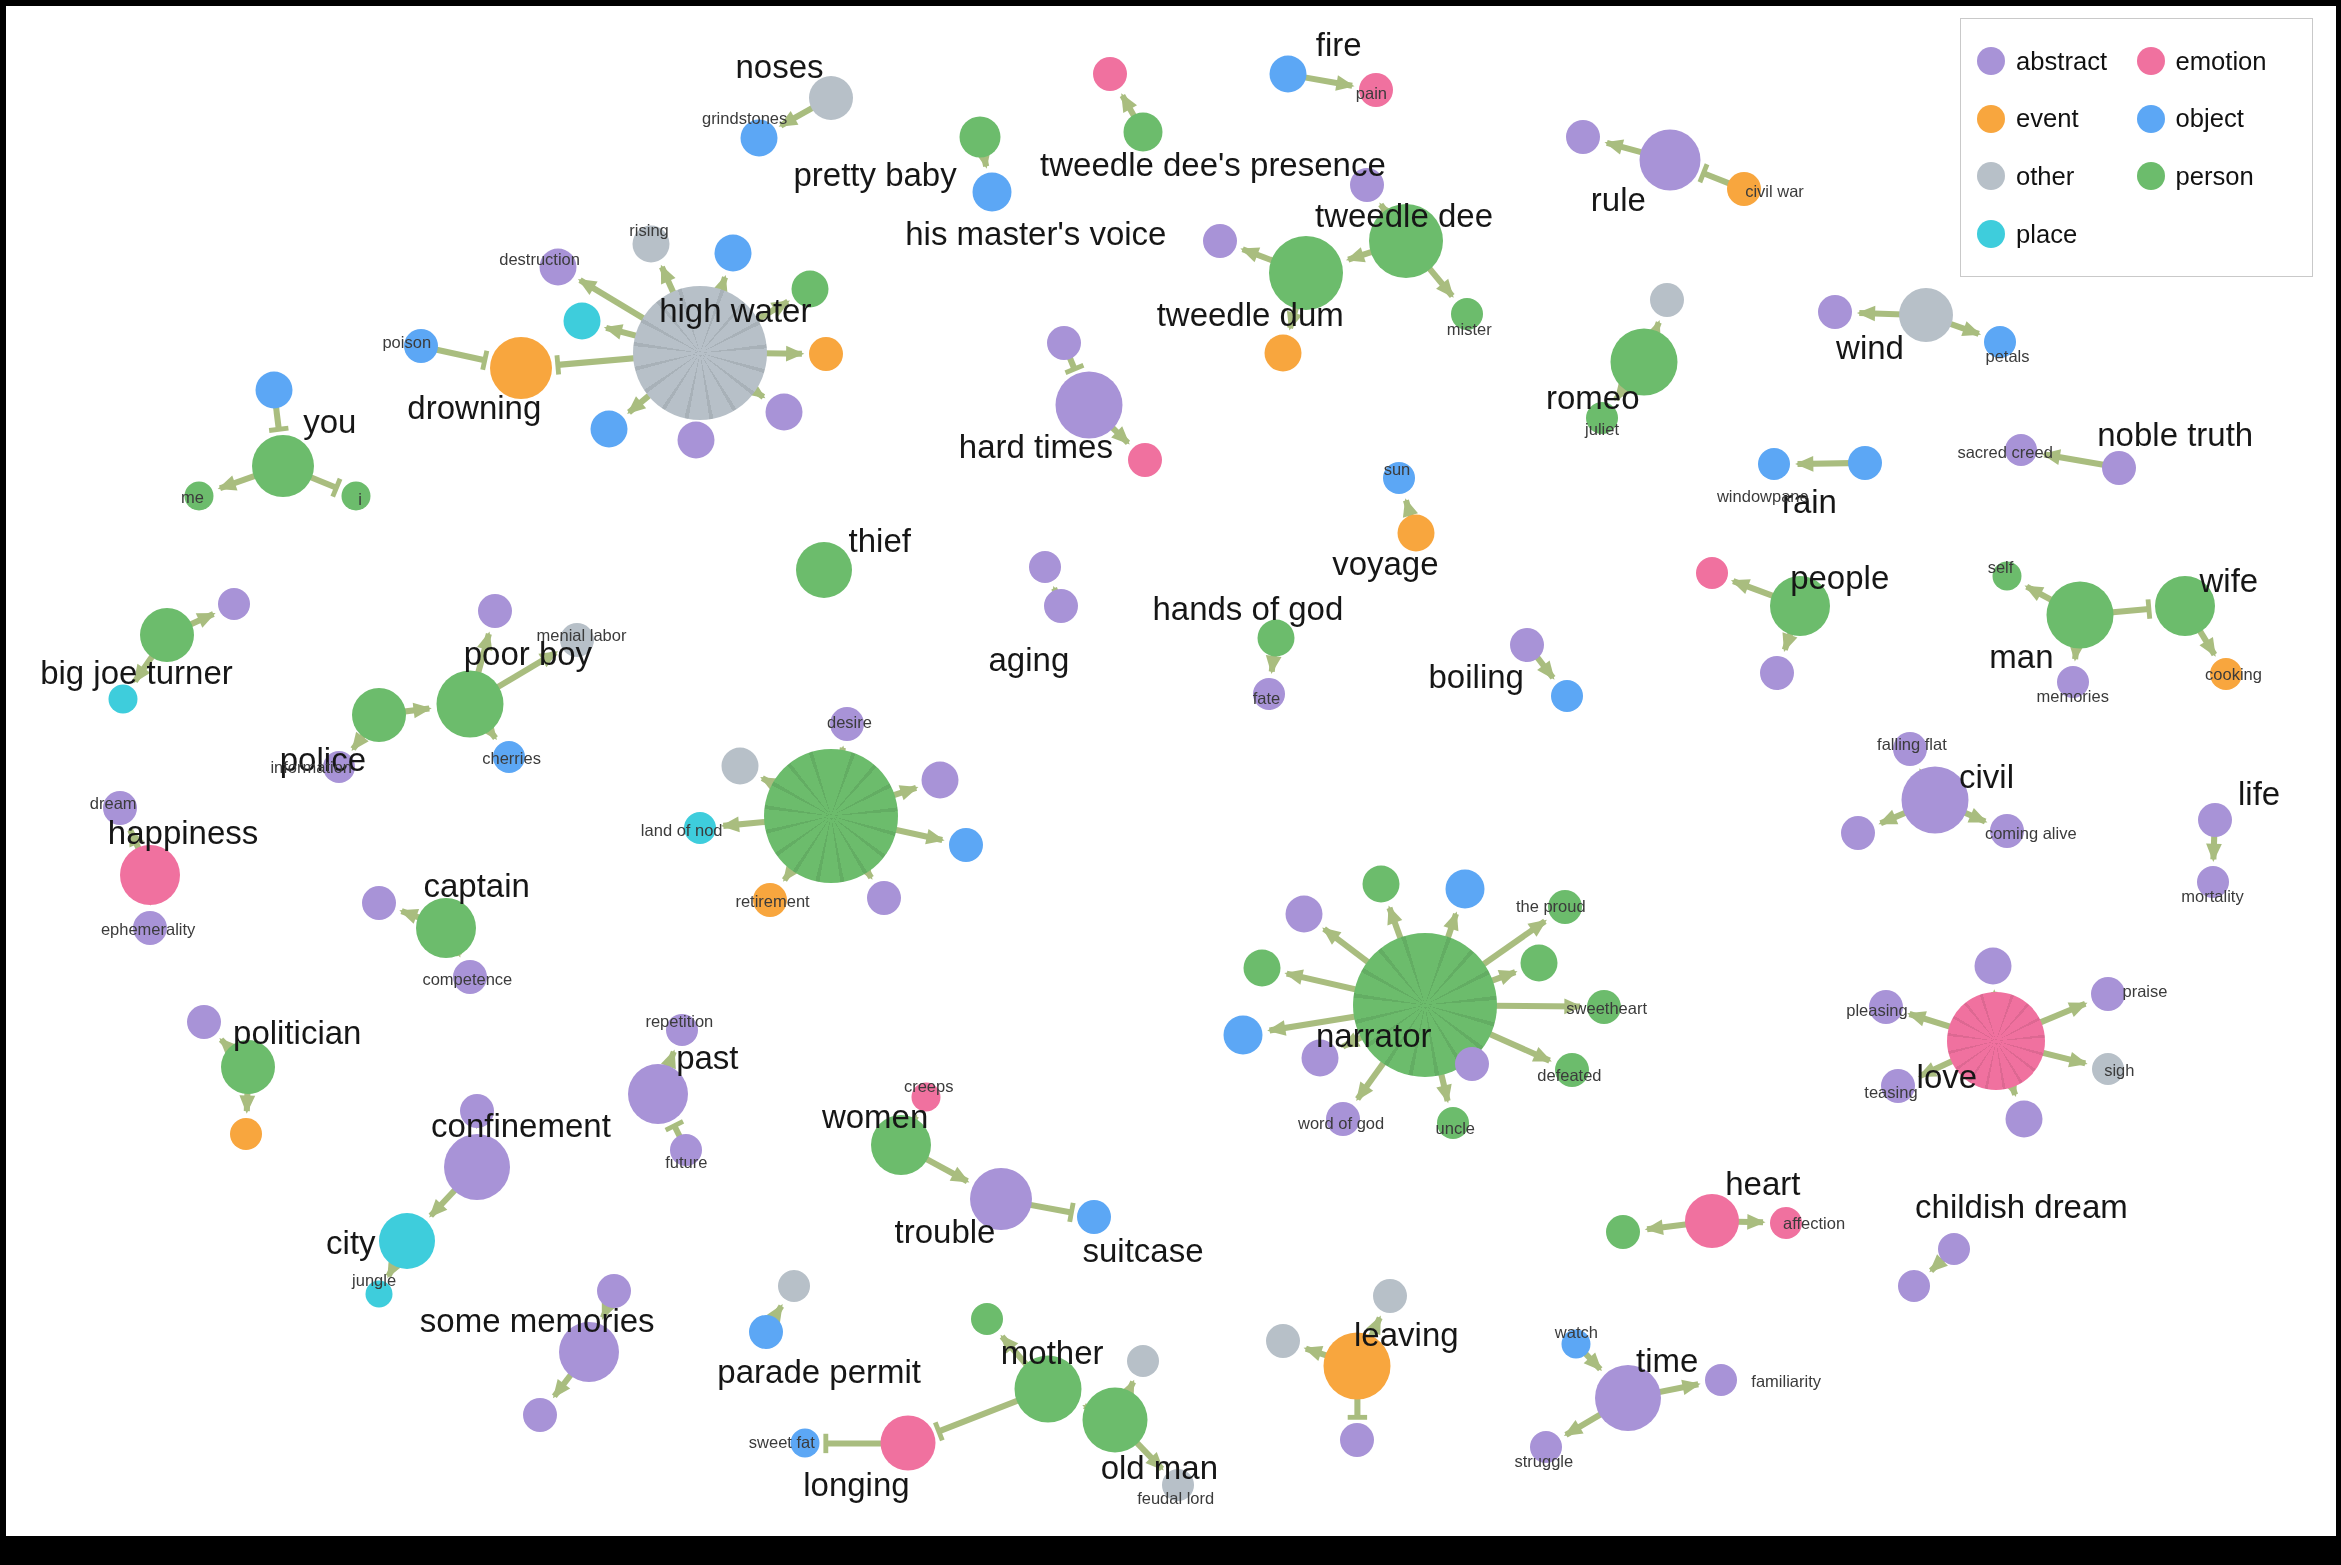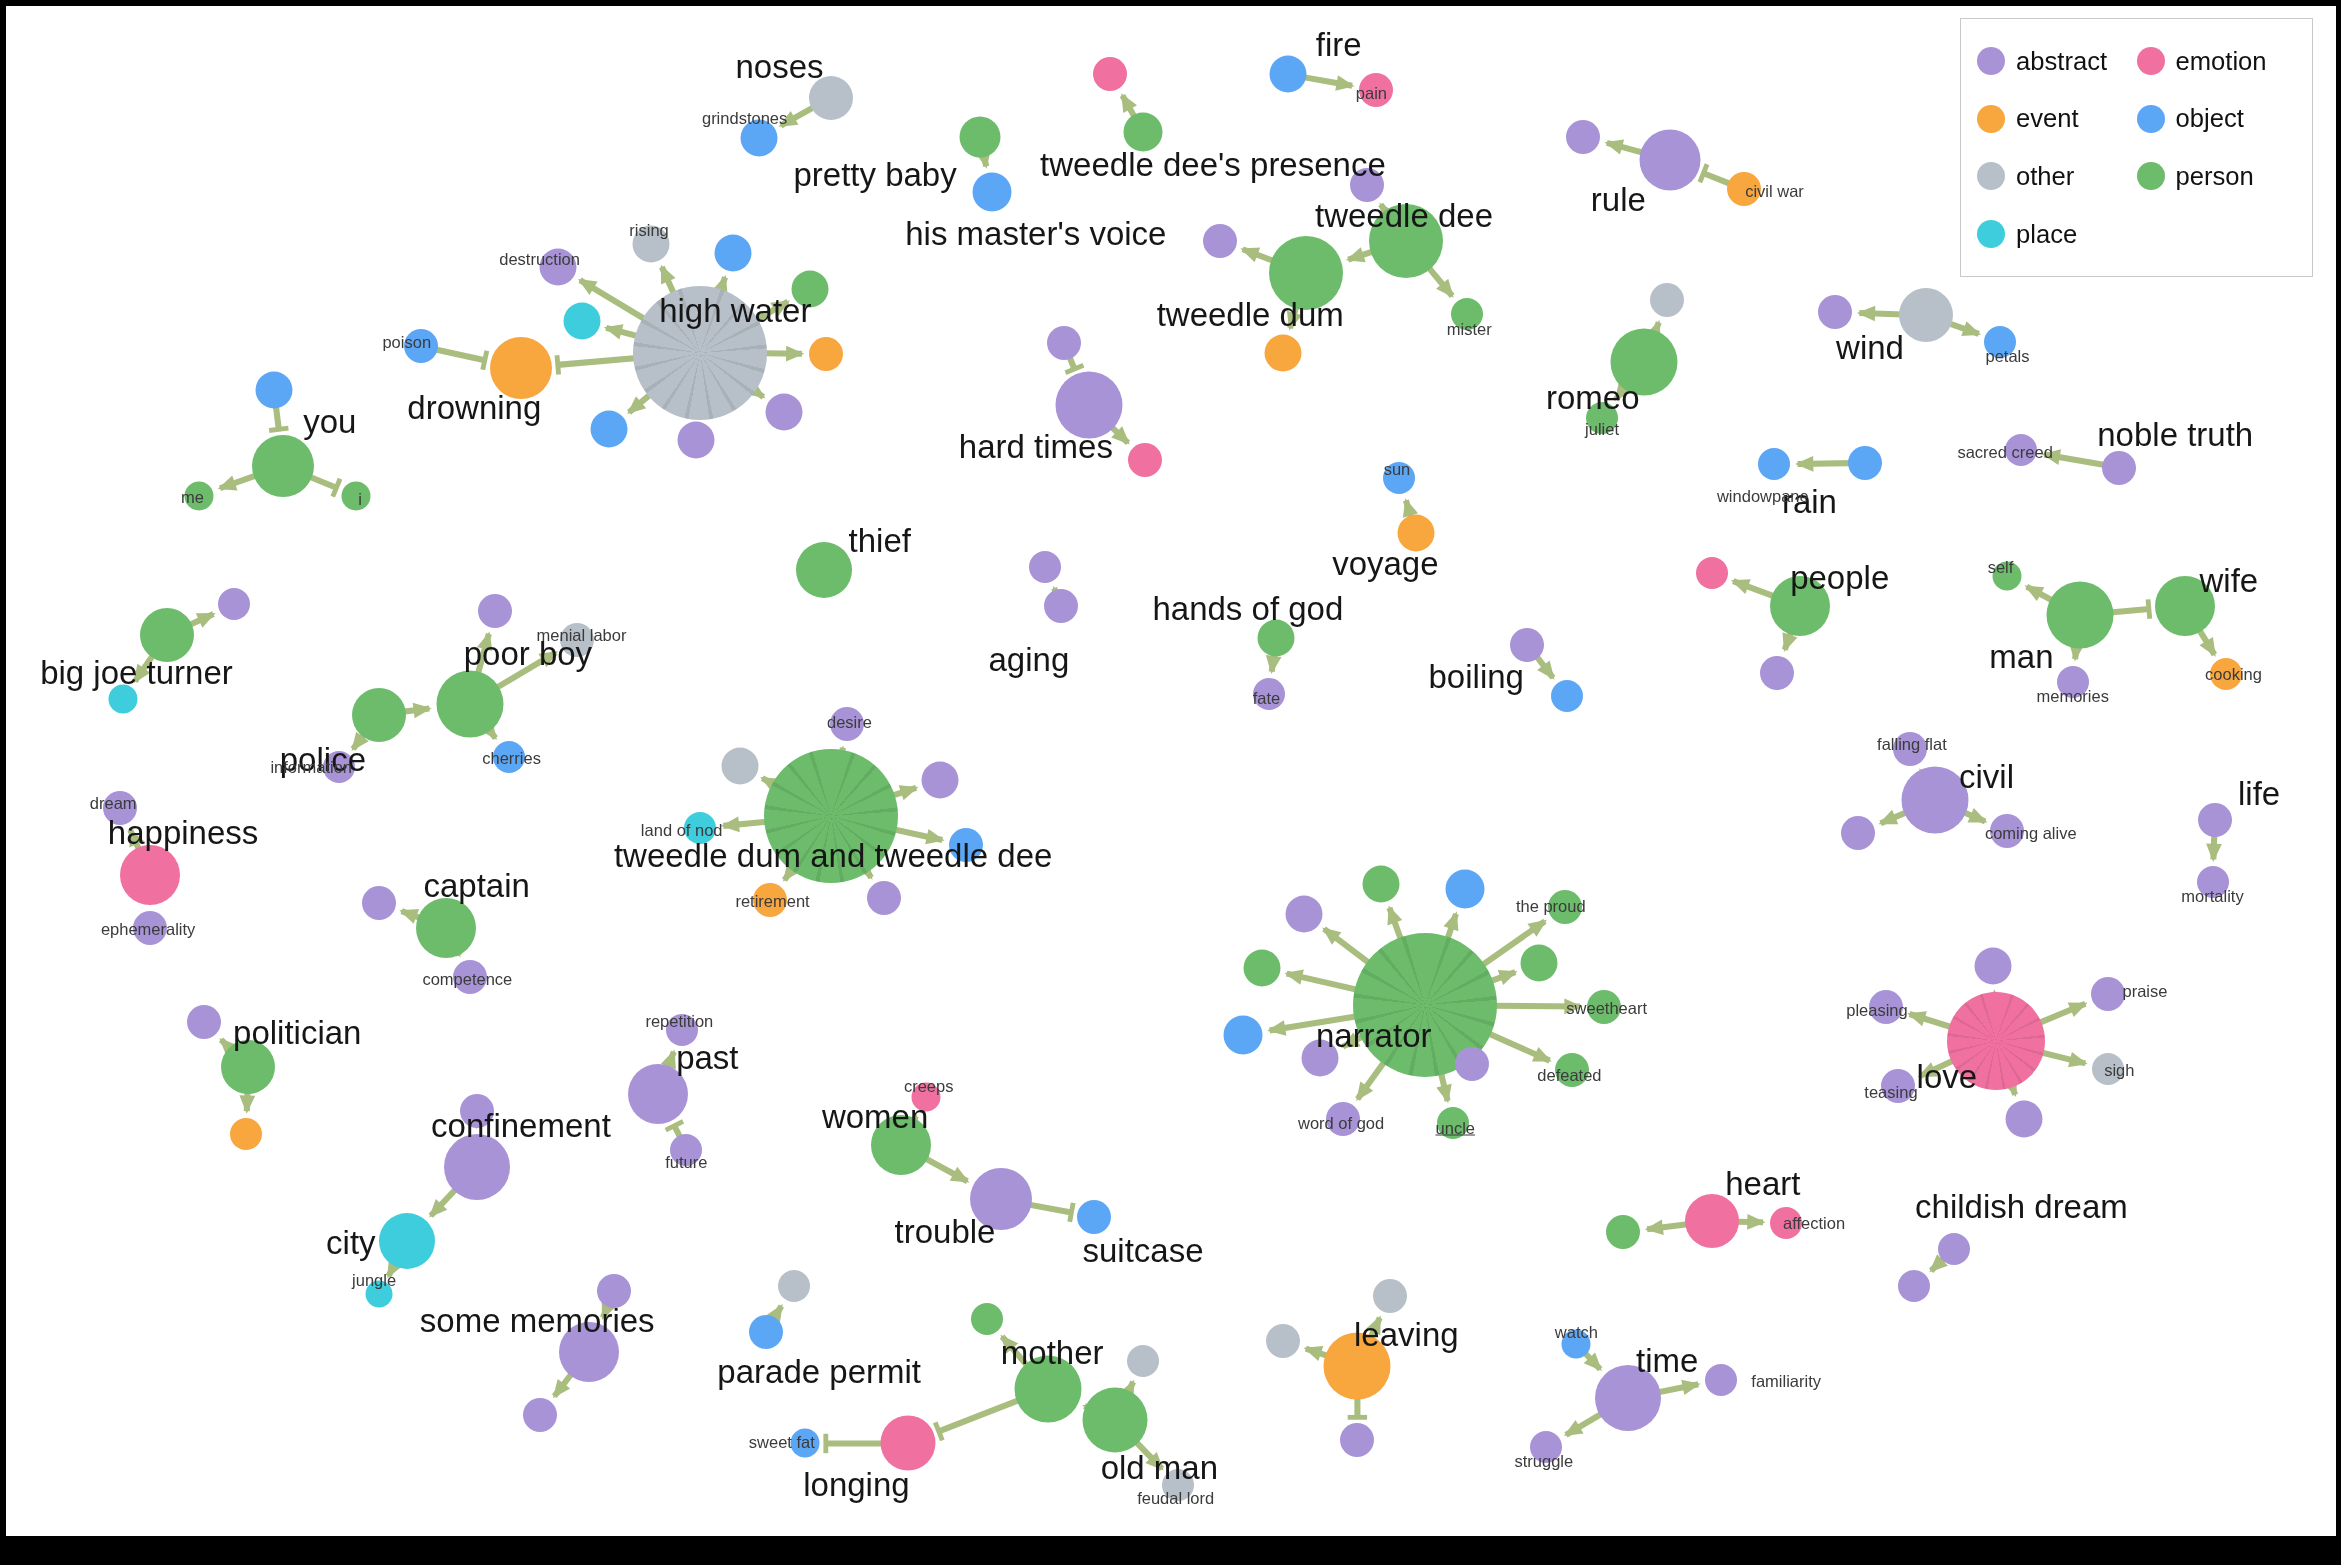--- a/index.html
+++ b/index.html
@@ -361,34 +361,33 @@
       <div class="lbl m" style="left: 13.6%; top: 48.5%;">police</div>
       <div class="lbl s" style="left: 13.1%; top: 49%;">information</div>
       <div class="lbl m" style="left: 53.3%; top: 38.8%;">hands of god</div>
       <div class="lbl s" style="left: 54.1%; top: 44.5%;">fate</div>
       <div class="lbl m" style="left: 63.1%; top: 43.2%;">boiling</div>
       <div class="lbl m" style="left: 7.6%; top: 53.2%;">happiness</div>
       <div class="lbl s" style="left: 4.6%; top: 51.3%;">dream</div>
       <div class="lbl s" style="left: 6.1%; top: 59.4%;">ephemerality</div>
       <div class="lbl m" style="left: 20.2%; top: 56.6%;">captain</div>
       <div class="lbl s" style="left: 19.8%; top: 62.6%;">competence</div>
-      <div class="lbl m" style="left: 35.5%; top: 54.7%;">tweedle dum and tweedle dee</div>
       <div class="lbl s" style="left: 36.2%; top: 46.1%;">desire</div>
       <div class="lbl s" style="left: 29%; top: 53%;">land of nod</div>
       <div class="lbl s" style="left: 32.9%; top: 57.6%;">retirement</div>
       <div class="lbl m" style="left: 85%; top: 49.6%;">civil</div>
       <div class="lbl s" style="left: 81.8%; top: 47.5%;">falling flat</div>
       <div class="lbl s" style="left: 86.9%; top: 53.2%;">coming alive</div>
       <div class="lbl m" style="left: 96.7%; top: 50.7%;">life</div>
       <div class="lbl s" style="left: 94.7%; top: 57.3%;">mortality</div>
       <div class="lbl m" style="left: 58.7%; top: 66.3%;">narrator</div>
       <div class="lbl s" style="left: 66.3%; top: 57.9%;">the proud</div>
       <div class="lbl s" style="left: 68.7%; top: 64.5%;">sweetheart</div>
       <div class="lbl s" style="left: 67.1%; top: 68.8%;">defeated</div>
-      <div class="lbl s" style="left: 62.2%; top: 72.2%; text-decoration: underline;">uncle</div>
+      <div class="lbl s" style="left: 62.2%; top: 72.2%;">uncle</div>
       <div class="lbl s" style="left: 57.3%; top: 71.9%;">word of god</div>
       <div class="lbl m" style="left: 83.3%; top: 68.9%;">love</div>
       <div class="lbl s" style="left: 80.3%; top: 64.6%;">pleasing</div>
       <div class="lbl s" style="left: 90.6%; top: 63.4%; margin-left: 28px;">praise</div>
       <div class="lbl s" style="left: 90.7%; top: 68.5%;">sigh</div>
       <div class="lbl s" style="left: 80.9%; top: 69.9%;">teasing</div>
       <div class="lbl m" style="left: 12.5%; top: 66.1%;">politician</div>
       <div class="lbl m" style="left: 30.1%; top: 67.7%;">past</div>
       <div class="lbl s" style="left: 28.9%; top: 65.3%;">repetition</div>
       <div class="lbl s" style="left: 29.2%; top: 74.4%;">future</div>

